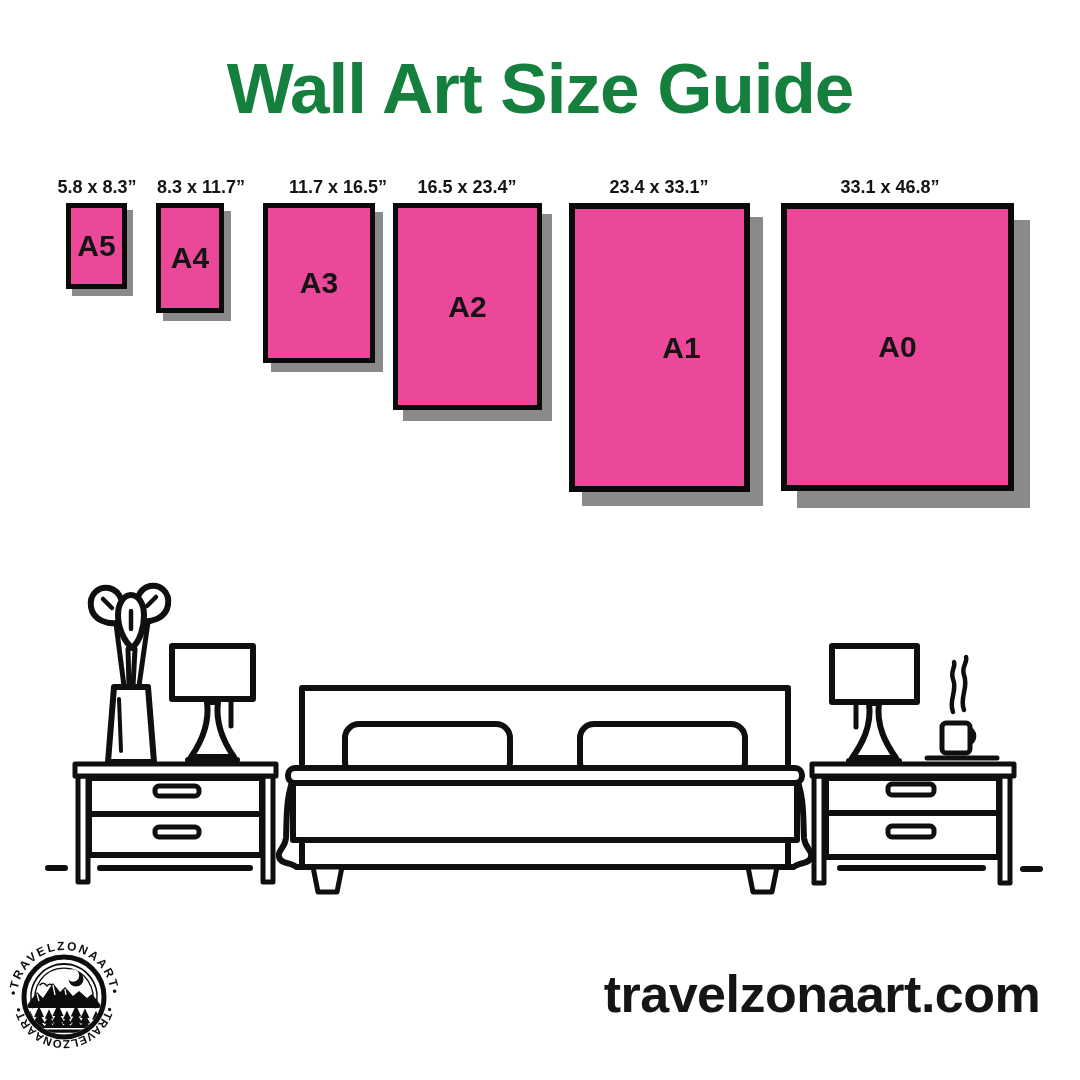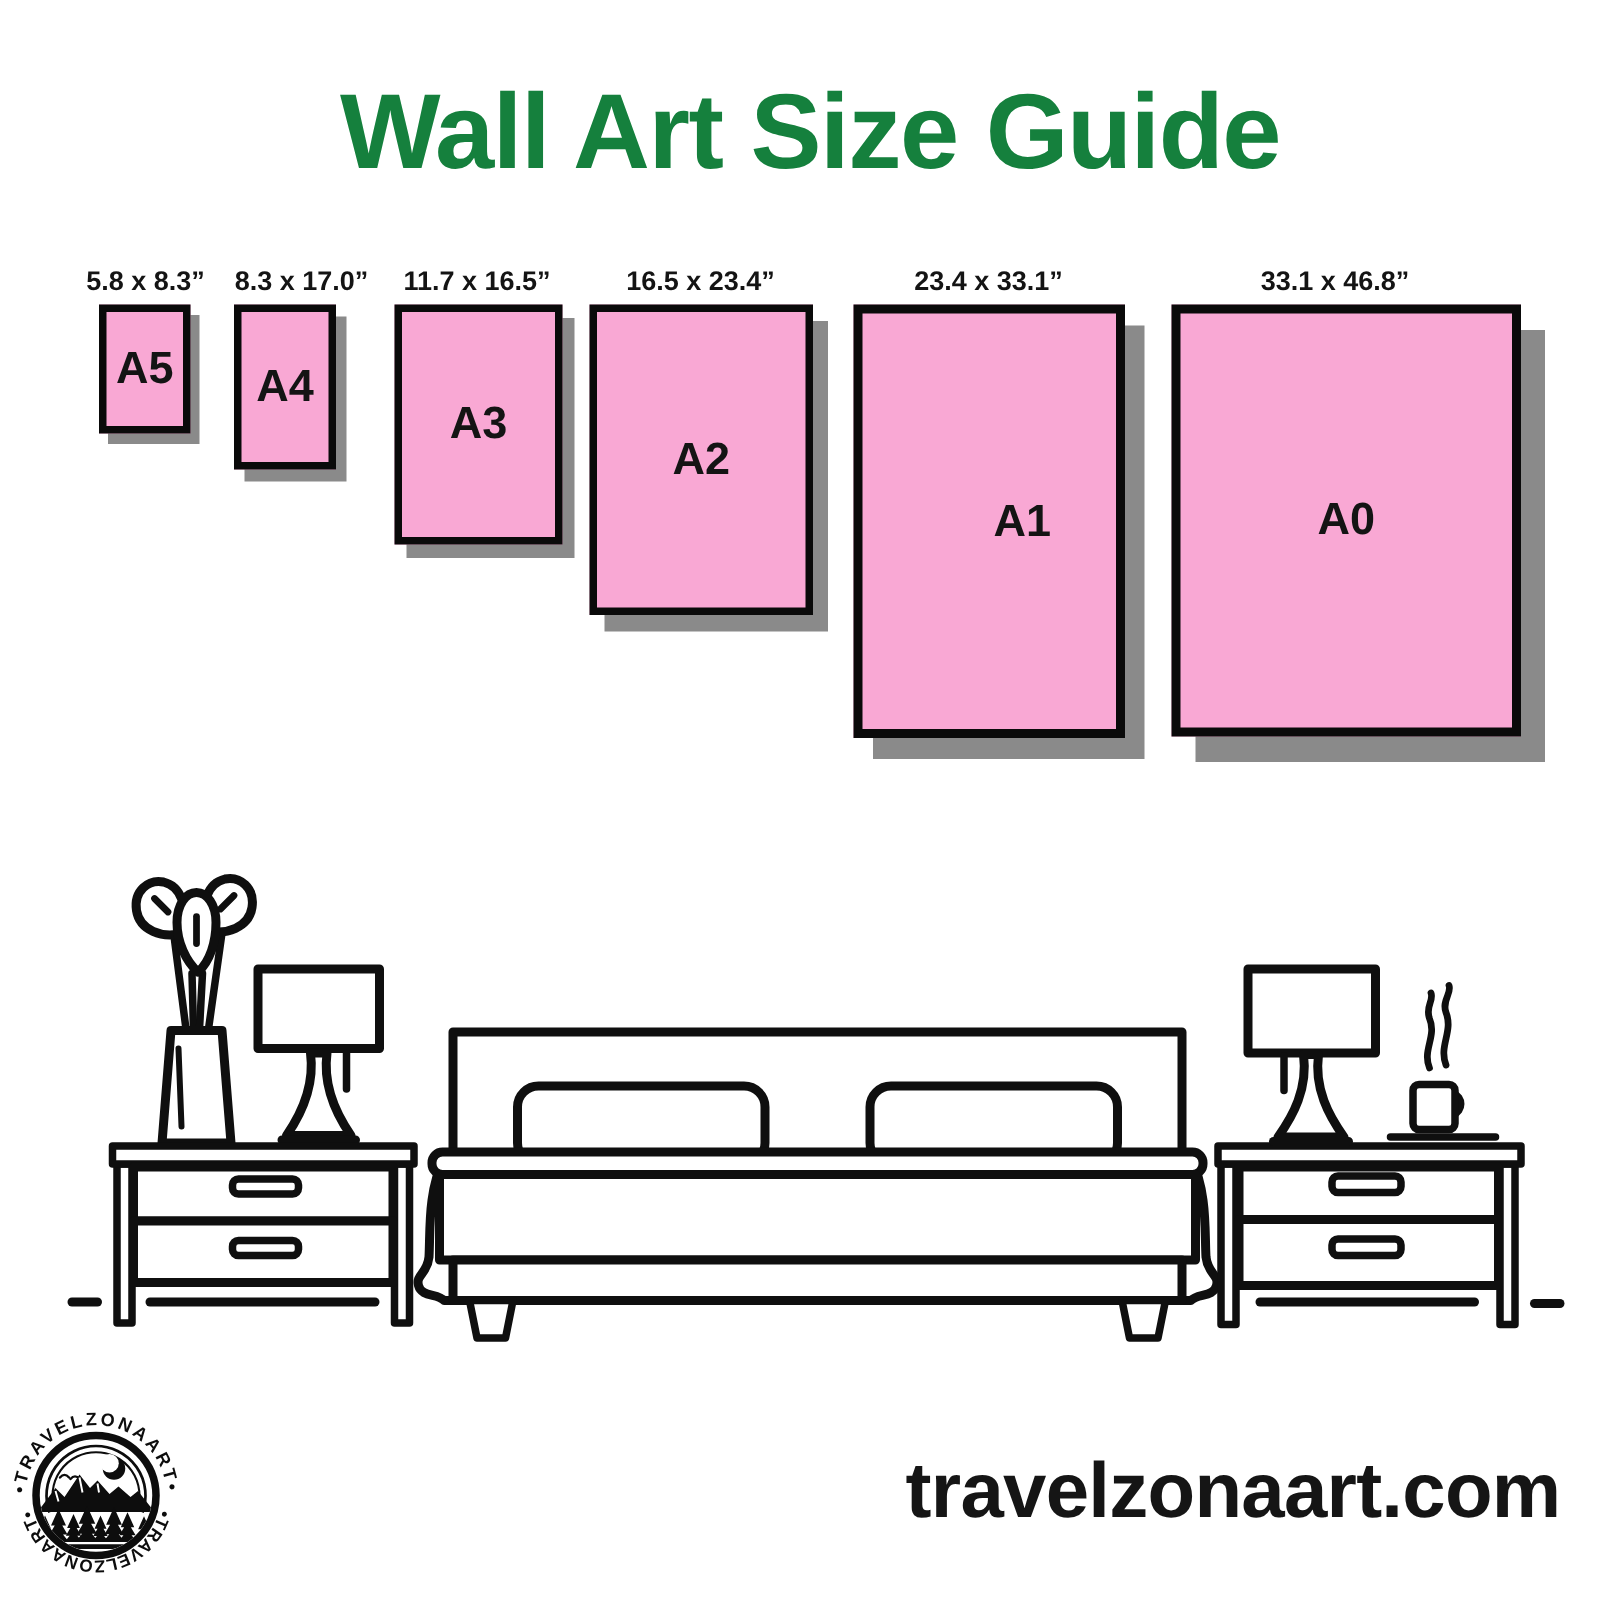--- a/index.html
+++ b/index.html
@@ -9,48 +9,48 @@
   }
   .title{
     position:absolute;left:0;top:48px;width:1080px;text-align:center;
     font-size:71px;font-weight:bold;letter-spacing:-1px;color:#15803d;
   }
   .dim-label{
     position:absolute;width:200px;top:177px;text-align:center;
     font-size:18px;font-weight:bold;color:#141414;white-space:nowrap;
   }
   .paper{
-    position:absolute;background:#f9a8d4;border:5px solid #0a0a0a;box-sizing:border-box;
+    position:absolute;background:#ec4899;border:5px solid #0a0a0a;box-sizing:border-box;
     display:flex;align-items:center;justify-content:center;
     font-size:30px;font-weight:bold;color:#141414;
   }
   .p-a5{left:66px; top:203px;width:61px; height:86px; box-shadow:6px 7px 0 0 var(--shadow);}
   .p-a4{left:156px;top:203px;width:68px; height:110px;box-shadow:7px 8px 0 0 var(--shadow);}
   .p-a3{left:263px;top:203px;width:112px;height:160px;box-shadow:8px 9px 0 0 var(--shadow);}
   .p-a2{left:393px;top:203px;width:149px;height:207px;box-shadow:10px 11px 0 0 var(--shadow);}
   .p-a1{left:569px;top:203px;width:181px;height:289px;border-width:6px;box-shadow:13px 14px 0 0 var(--shadow);padding-left:44px;}
   .p-a0{left:781px;top:203px;width:233px;height:288px;border-width:6px;box-shadow:16px 17px 0 0 var(--shadow);}
-  .l-a5{left:-3px;}  .l-a4{left:101px;} .l-a3{left:218px;}
+  .l-a5{left:-3px;}  .l-a4{left:101px;} .l-a3{left:218px;padding-left:20px;}
   .l-a2{left:367px;} .l-a1{left:559px;} .l-a0{left:790px;}
   .scene{position:absolute;left:0;top:0;width:1080px;height:1080px;}
   .logo{position:absolute;left:4px;top:936px;width:122px;height:122px;}
   .logo text{font-family:"Liberation Sans",sans-serif;font-weight:bold;}
   .site{
     position:absolute;left:822px;top:964px;transform:translateX(-50%);
     font-size:52px;font-weight:bold;letter-spacing:-0.5px;color:#151515;white-space:nowrap;
   }
   :root{--ink:#0f0f0f;--shadow:#8a8a8a;}
 </style>
 </head>
 <body style="background: rgb(255, 255, 255);">
 
 <div class="title">Wall Art Size Guide</div>
 
 <div class="dim-label l-a5">5.8 x 8.3”</div>
-<div class="dim-label l-a4">8.3 x 17.0”</div>
+<div class="dim-label l-a4">8.3 x 11.7”</div>
 <div class="dim-label l-a3">11.7 x 16.5”</div>
 <div class="dim-label l-a2">16.5 x 23.4”</div>
 <div class="dim-label l-a1">23.4 x 33.1”</div>
 <div class="dim-label l-a0">33.1 x 46.8”</div>
 
 <div class="paper p-a5">
     <span>A5</span>
   </div>
 <div class="paper p-a4">
     <span>A4</span>

